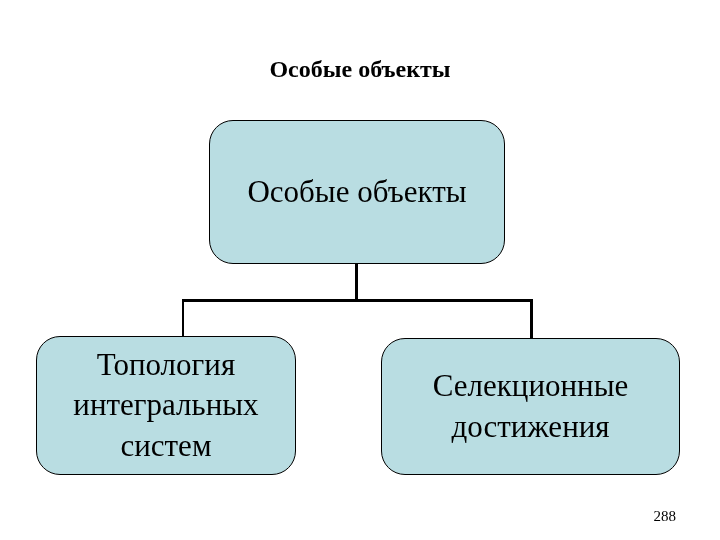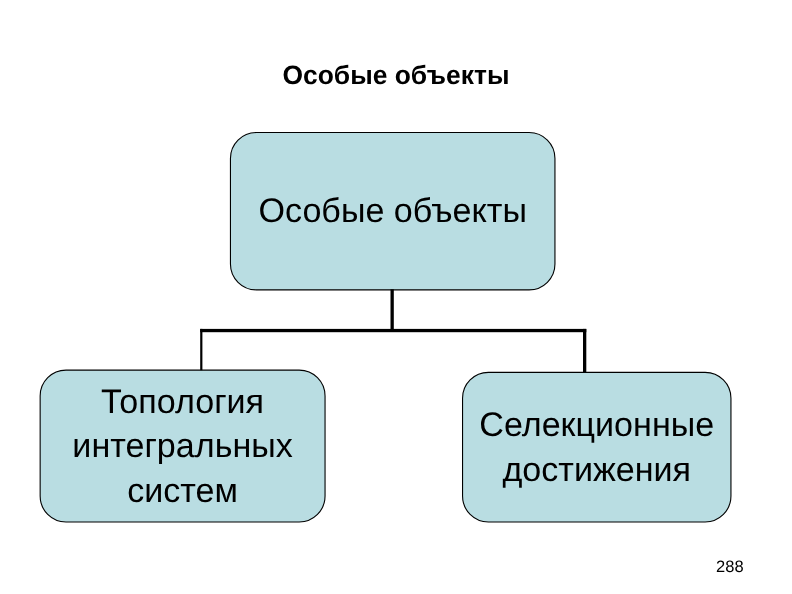--- a/index.html
+++ b/index.html
@@ -14,20 +14,21 @@
     width: 720px; height: 540px;
     font-family: "Liberation Sans", sans-serif;
     background: #888;
   }
   .slide {
     position: relative;
     width: 720px; height: 540px;
     background: var(--bg);
     overflow: hidden;
     color: var(--text);
+    font-family: Liberation Serif, serif;
   }
   .slide-title {
     position: absolute;
     left: 0; top: 54px;
     width: 720px;
     text-align: center;
     font-size: 24px;
     font-weight: bold;
     line-height: 30px;
     color: var(--text);
@@ -49,21 +50,21 @@
   .node-root {
     left: 209px; top: 120px;
     width: 296px; height: 144px;
   }
   .node-left {
     left: 36px; top: 336px;
     width: 260px; height: 139px;
   }
   .node-right {
     left: 381px; top: 338px;
-    width: 245px; height: 137px; margin-left: 39px;
+    width: 299px; height: 137px;
   }
   .connector {
     position: absolute;
     background: var(--connector);
   }
   .conn-stem {
     left: 355px; top: 263px;
     width: 2.5px; height: 38px;
   }
   .conn-horizontal {

